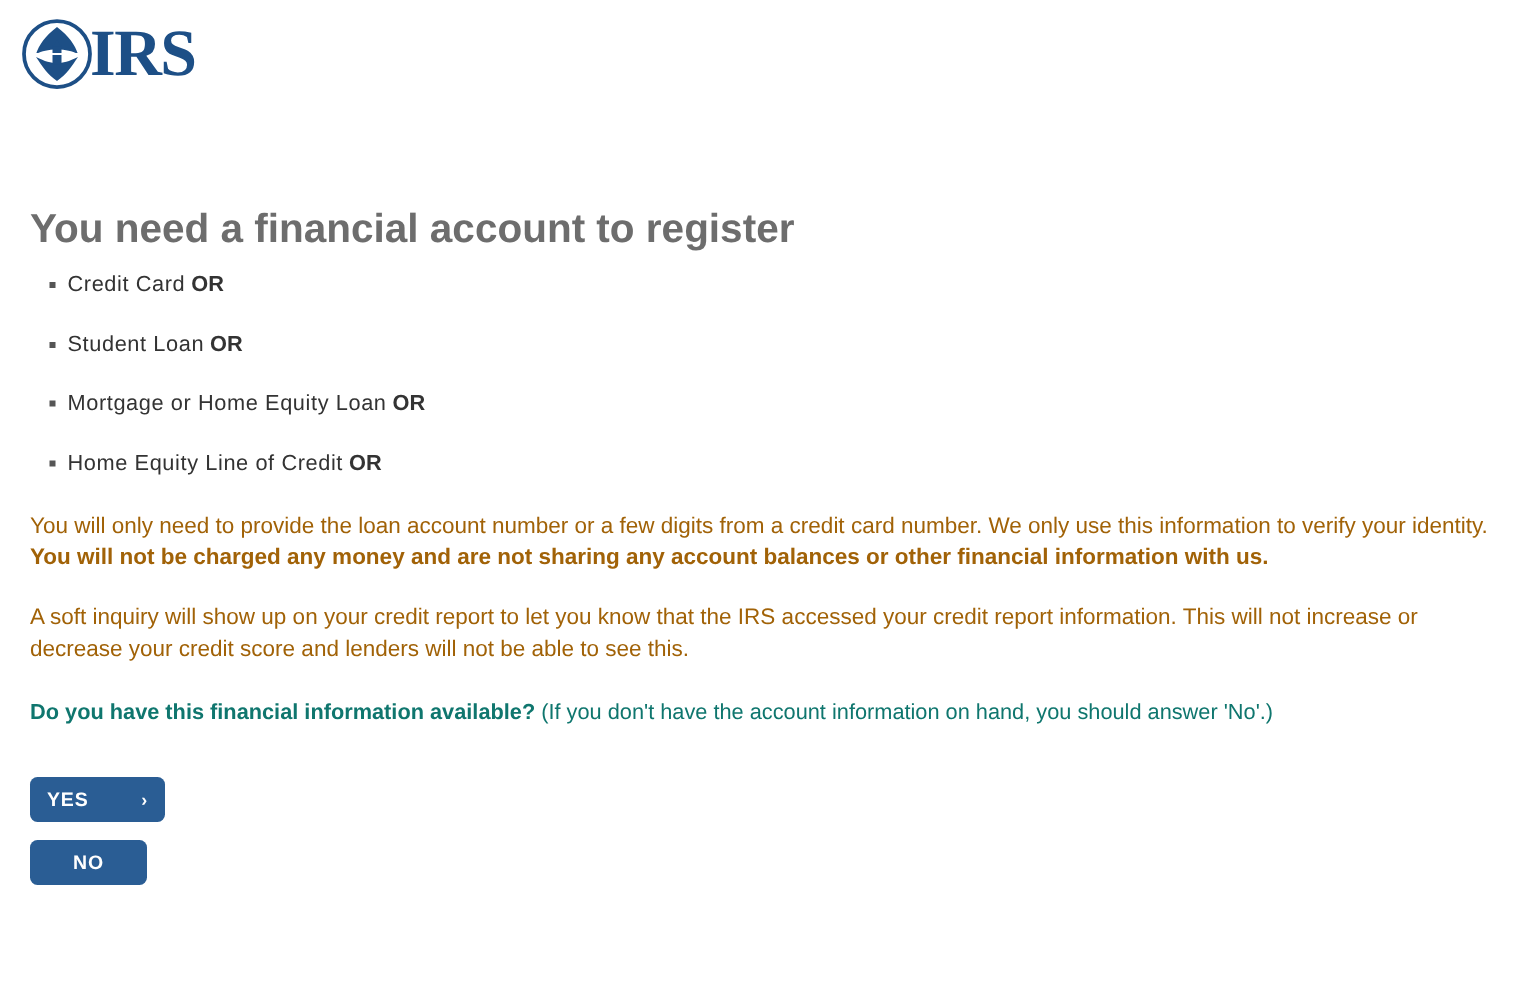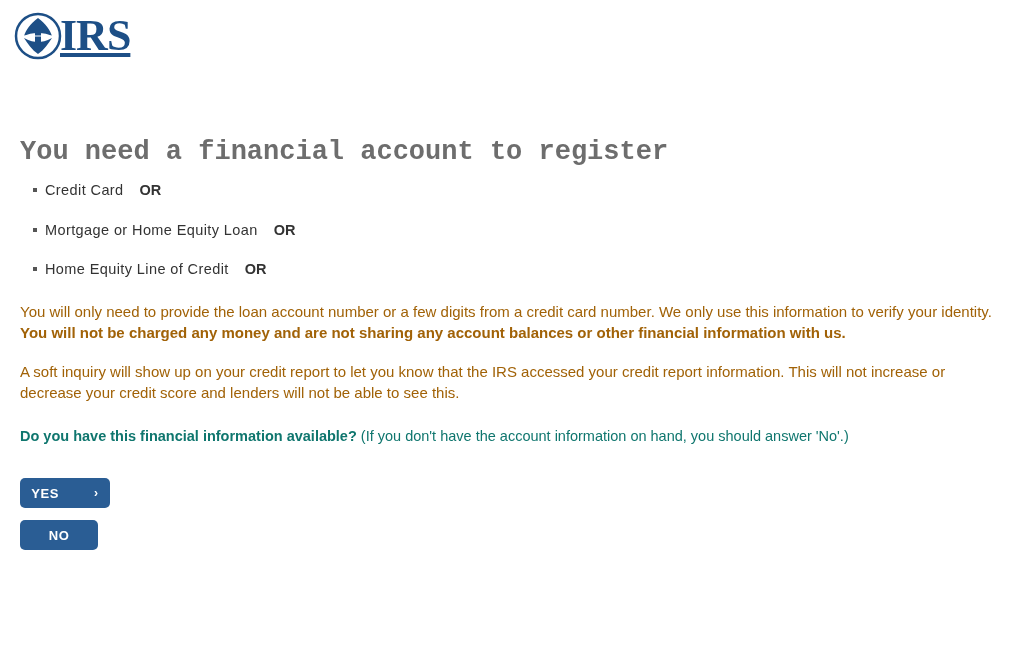--- a/index.html
+++ b/index.html
@@ -36,27 +36,26 @@
     flex: 0 0 auto;
   }
   .irs-wordmark {
     font-family: "Liberation Serif", serif;
     font-size: 44px;
     font-weight: bold;
     letter-spacing: -1px;
     color: #1d4f86;
     line-height: 48px;
     margin-left: -2px;
-    text-decoration: underline;
   }
   .content {
     padding: 0 20px 0 20px;
   }
   h1.page-title {
-    font-family: Liberation Mono, monospace;
+    font-family: Liberation Sans, sans-serif;
     font-size: 27px;
     font-weight: bold;
     color: #6d6d6d;
     margin: 62px 0 0 0;
     line-height: 1.2;
   }
   p.intro {
     font-size: 14.5px;
     color: #333333;
     margin: 26px 0 0 0;
@@ -80,21 +79,21 @@
     position: absolute;
     left: -12px;
     top: 6px;
     width: 4px;
     height: 4px;
     background: #555555;
   }
   ul.account-list li .or {
     font-weight: bold;
     letter-spacing: 0;
-    margin-left: 16px;
+    margin-left: 4px;
     text-align: center;
   }
   p.body-text {
     font-size: 15px;
     color: #a16207;
     margin: 16px 0 0 0;
     line-height: 1.42;
   }
   p.body-text.tight {
     margin-top: 18px;
@@ -172,20 +171,23 @@
   <div class="content">
 
     <h1 class="page-title">You need a financial account to register</h1>
 
 
     <ul class="account-list">
       <li>
         <span>Credit  Card</span><span class="or">OR</span>
       </li>
       <li>
+        <span>Student  Loan</span><span class="or">OR</span>
+      </li>
+      <li>
         <span>Mortgage  or  Home  Equity  Loan</span><span class="or">OR</span>
       </li>
       <li>
         <span>Home  Equity  Line  of  Credit</span><span class="or">OR</span>
       </li>
     </ul>
 
     <p class="body-text">
       <span>You will only need to provide the loan account number or a few digits from a credit card number. We only use this information to verify your identity.</span>
       <span class="bold">You will not be charged any money and are not sharing any account balances or other financial information with us.</span>

